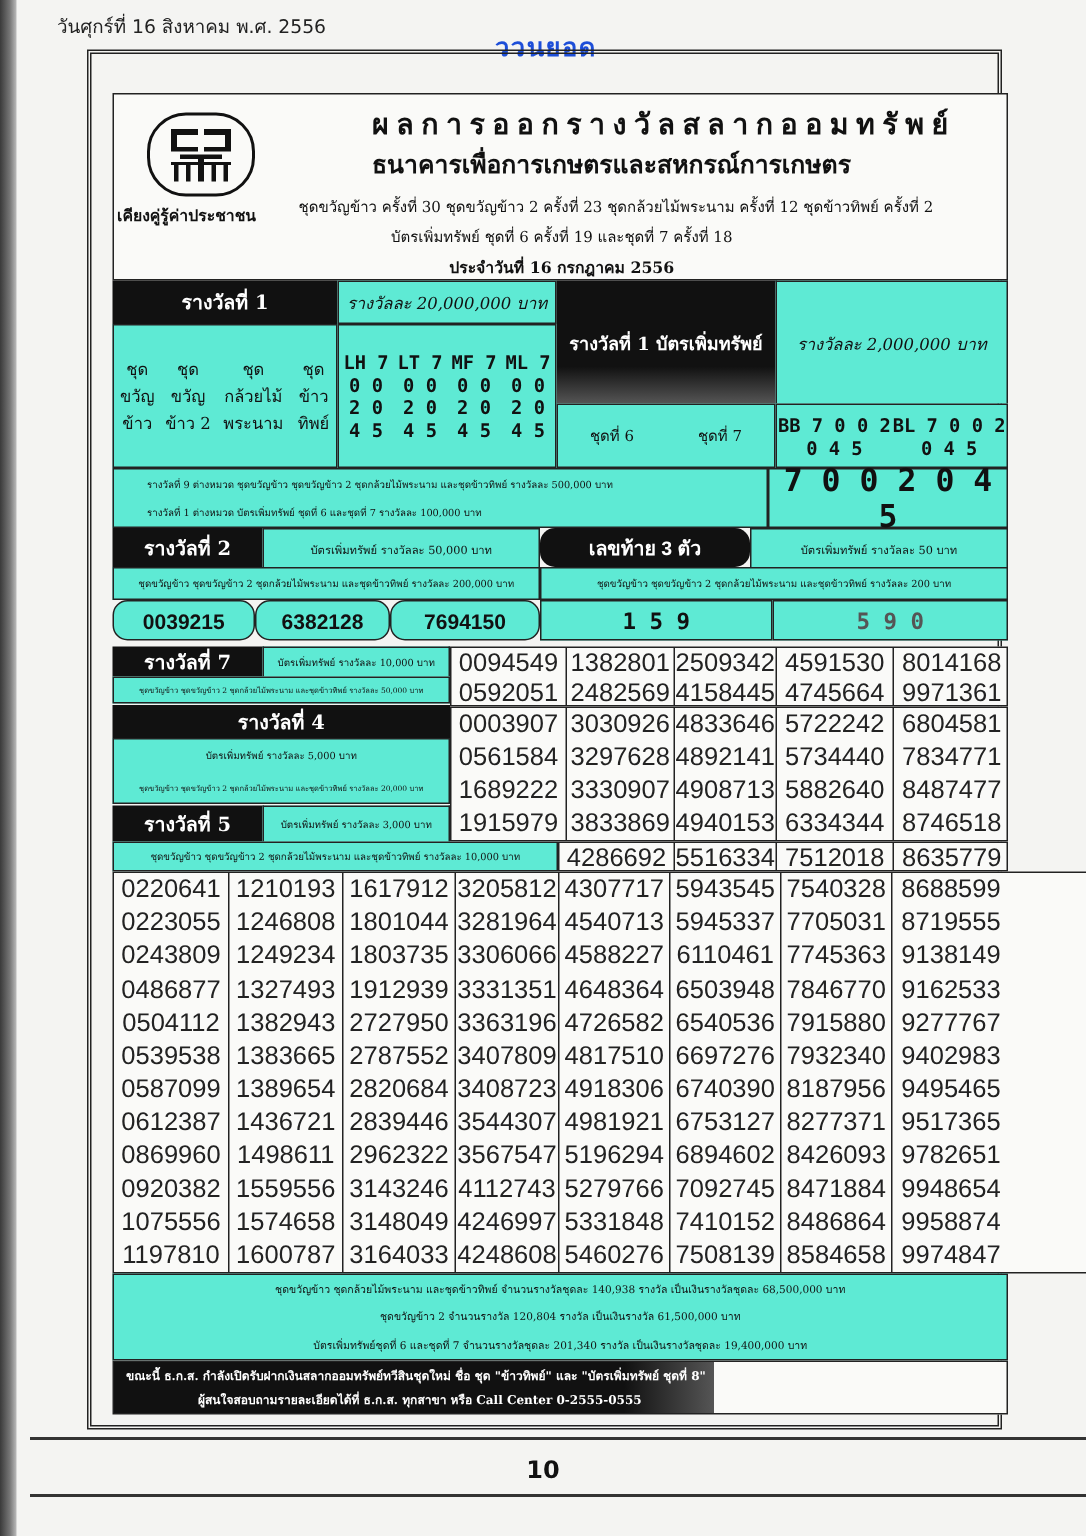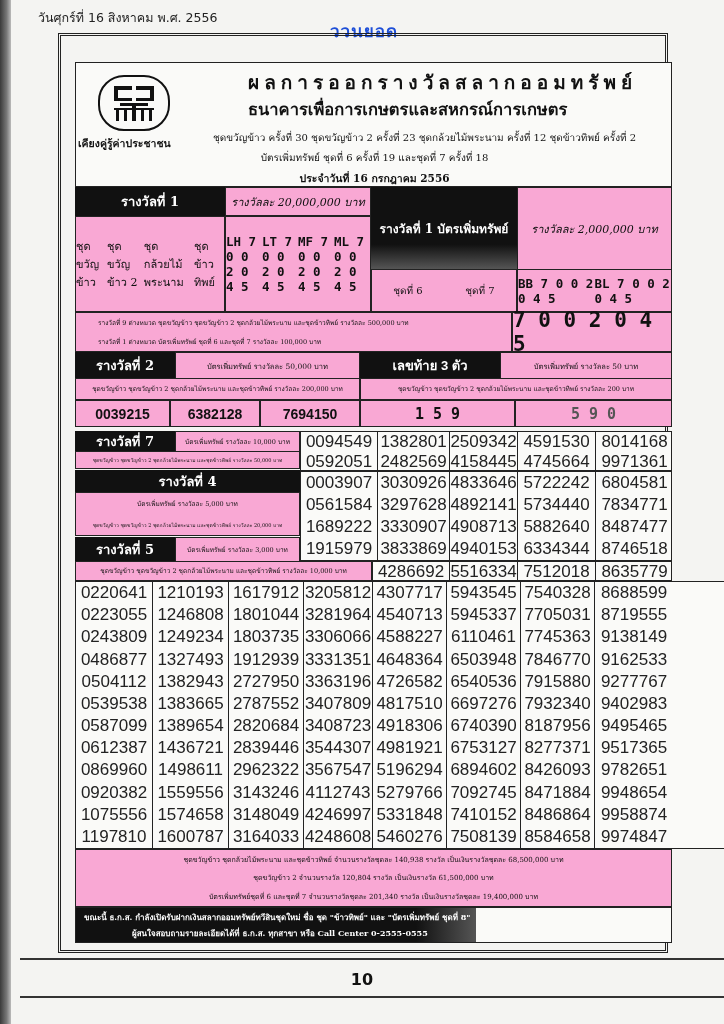--- a/index.html
+++ b/index.html
@@ -14,29 +14,29 @@
   .masthead { position: absolute; left: 330px; top: 17px; font-family: "DejaVu Sans", sans-serif; font-weight: bold; font-size: 17px; letter-spacing: 1px; color: #1d4ed8; }
   .outer-frame { position: absolute; left: 58px; top: 33px; width: 610px; height: 920px; border: 3px double #222; box-sizing: border-box; }
   .box { border: 1px solid #222; box-sizing: border-box; background: #fafaf8; }
   .header { position: absolute; left: 75px; top: 62px; width: 597px; height: 125px; }
   .logo { position: absolute; left: 22px; top: 12px; width: 68px; height: 52px; border: 2px solid #111; border-radius: 26px; display: flex; align-items: center; justify-content: center; }
   .logo-inner { width: 44px; height: 38px; position: relative; }
   .logo-inner i { position: absolute; background: #111; display: block; }
   .slogan { position: absolute; left: 2px; top: 72px; font-size: 10.5px; font-weight: bold; }
   .title1 { position: absolute; left: 172px; top: 4px; font-size: 19px; font-weight: bold; letter-spacing: 5px; }
   .title2 { position: absolute; left: 172px; top: 33px; font-size: 16.5px; font-weight: bold; text-align: right; }
-  .series-line { position: absolute; left: 123px; top: 67px; font-size: 10px; white-space: nowrap; margin-left: 14px; }
+  .series-line { position: absolute; left: 123px; top: 67px; font-size: 10px; white-space: nowrap; }
   .bonus-line { position: absolute; left: 0; width: 597px; top: 87px; font-size: 10px; text-align: center; }
   .date-line { position: absolute; left: 0; width: 597px; top: 107px; font-size: 10.5px; font-weight: bold; text-align: center; }
   .abs { position: absolute; box-sizing: border-box; }
   .blk { background: #111; color: #fff; font-weight: bold; display: flex; align-items: center; justify-content: center; }
-  .cell { border: 1px solid #222; background: #f9a8d4; display: flex; align-items: center; justify-content: center; box-sizing: border-box; }
+  .cell { border: 1px solid #222; background: #5eead4; display: flex; align-items: center; justify-content: center; box-sizing: border-box; text-align: center; }
   .italic { font-style: italic; }
   .mono { font-family: "DejaVu Sans Mono", "Liberation Mono", monospace; font-weight: bold; }
-  .sans { font-family: "Liberation Sans", "DejaVu Sans", sans-serif; }
+  .sans { font-family: "Liberation Sans", "DejaVu Sans", sans-serif; border-radius: 10px; }
   .num { font-family: Liberation Sans, sans-serif; font-size: 17px; color: #222; }
   .small { font-size: 7.5px; }
   .tiny { font-size: 6.5px; }
   .col { display: flex; flex-direction: row; align-items: center; justify-content: space-around; }
   .grid-col { position: absolute; top: 0; height: 100%; border-right: 1px solid #222; box-sizing: border-box; display: flex; flex-direction: column; }
   .grid-col span { flex: 1; display: flex; align-items: center; justify-content: center; }
   .footer-page { position: absolute; left: 0; width: 724px; top: 970px; text-align: center; font-family: "DejaVu Sans", sans-serif; font-size: 16px; font-weight: bold; }
   .rule { position: absolute; left: 20px; width: 704px; height: 2px; background: #333; }
 </style>
 </head>

